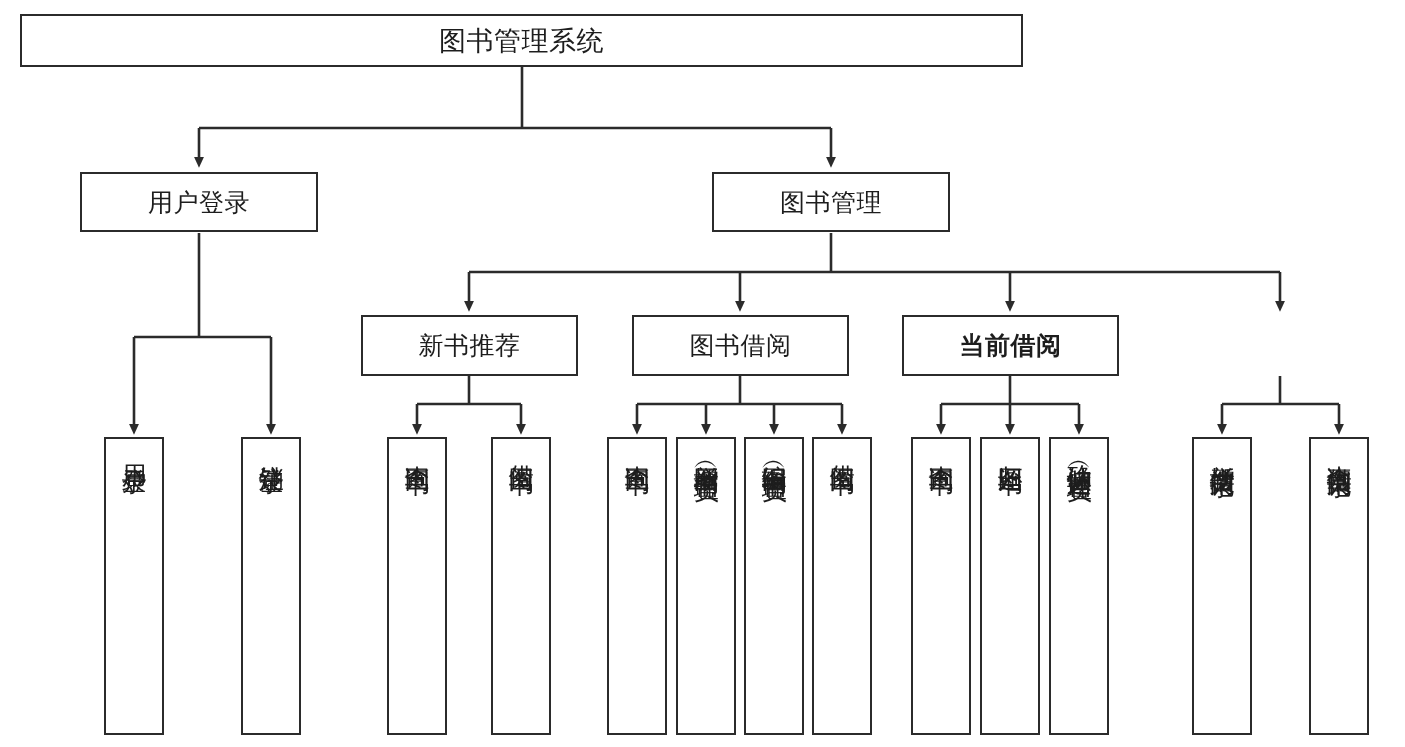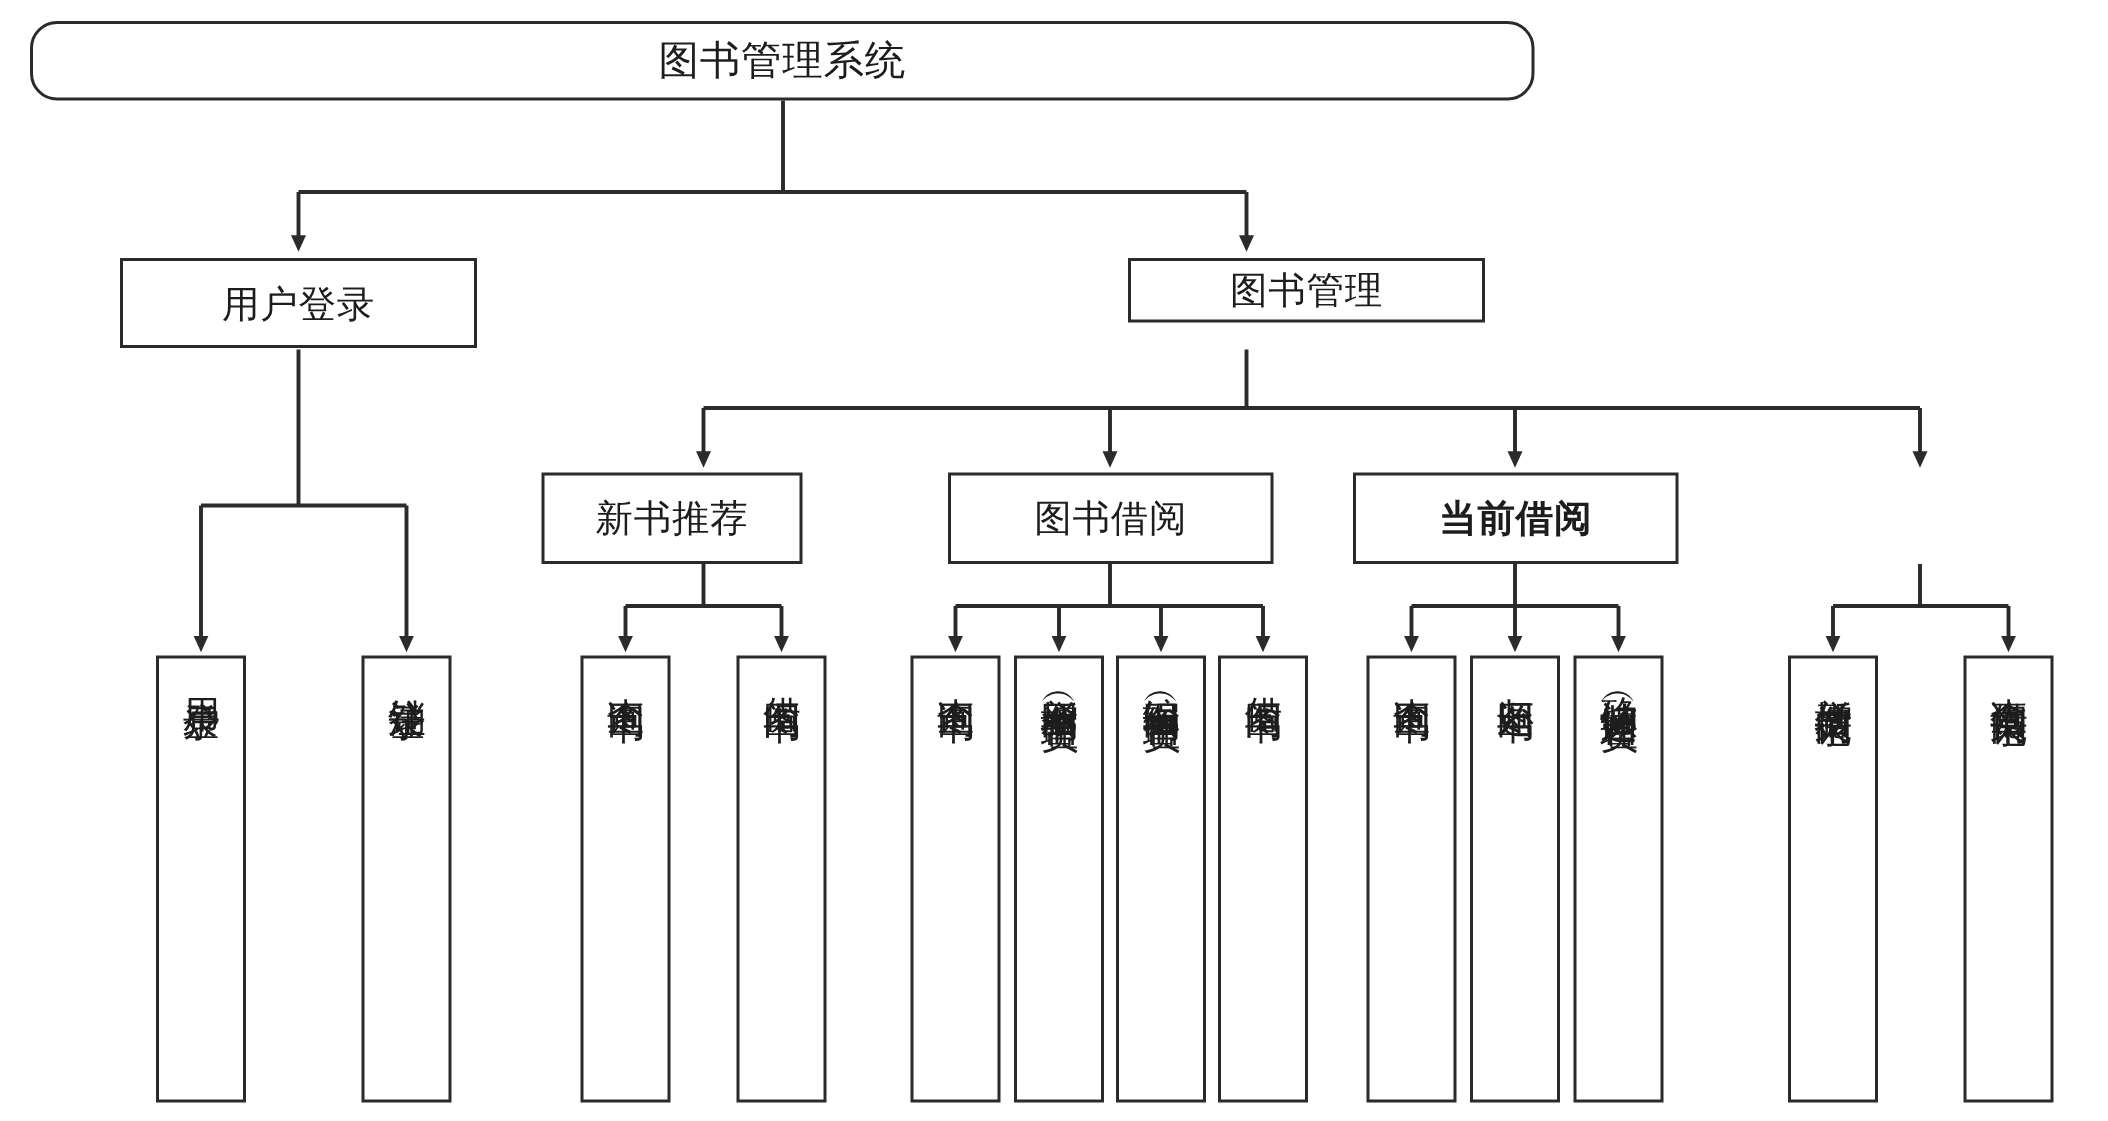--- a/index.html
+++ b/index.html
@@ -126,33 +126,33 @@
       <path d="M 1010 404 L 1010 425" marker-end="url(#arrowhead)"></path>
       <path d="M 1079 404 L 1079 425" marker-end="url(#arrowhead)"></path>
 
       <path d="M 1280 376 L 1280 404"></path>
       <path d="M 1222 404 L 1339 404"></path>
       <path d="M 1222 404 L 1222 425" marker-end="url(#arrowhead)"></path>
       <path d="M 1339 404 L 1339 425" marker-end="url(#arrowhead)"></path>
     </g>
   </svg>
 
-  <div class="node root" style="left:20px; top:14px; width:1003px; height:53px;border-radius:18px;">
+  <div class="node root" style="left:20px; top:14px; width:1003px; height:53px;">
     <span class="node-label">图书管理系统</span>
   </div>
 
   <div class="node branch" style="left:80px; top:172px; width:238px; height:60px;">
     <span class="node-label">用户登录</span>
   </div>
 
-  <div class="node branch" style="left:712px; top:172px; width:238px; height:43px;margin-left:40px;">
+  <div class="node branch" style="left:712px; top:172px; width:238px; height:60px;">
     <span class="node-label">图书管理</span>
   </div>
 
-  <div class="node branch" style="left:361px; top:315px; width:174px; height:61px;">
+  <div class="node branch" style="left:361px; top:315px; width:217px; height:61px;">
     <span class="node-label">新书推荐</span>
   </div>
 
   <div class="node branch" style="left:632px; top:315px; width:217px; height:61px;">
     <span class="node-label">图书借阅</span>
   </div>
 
   <div class="node branch" style="left:902px; top:315px; width:217px; height:61px;font-weight:bold;">
     <span class="node-label">当前借阅</span>
   </div>

